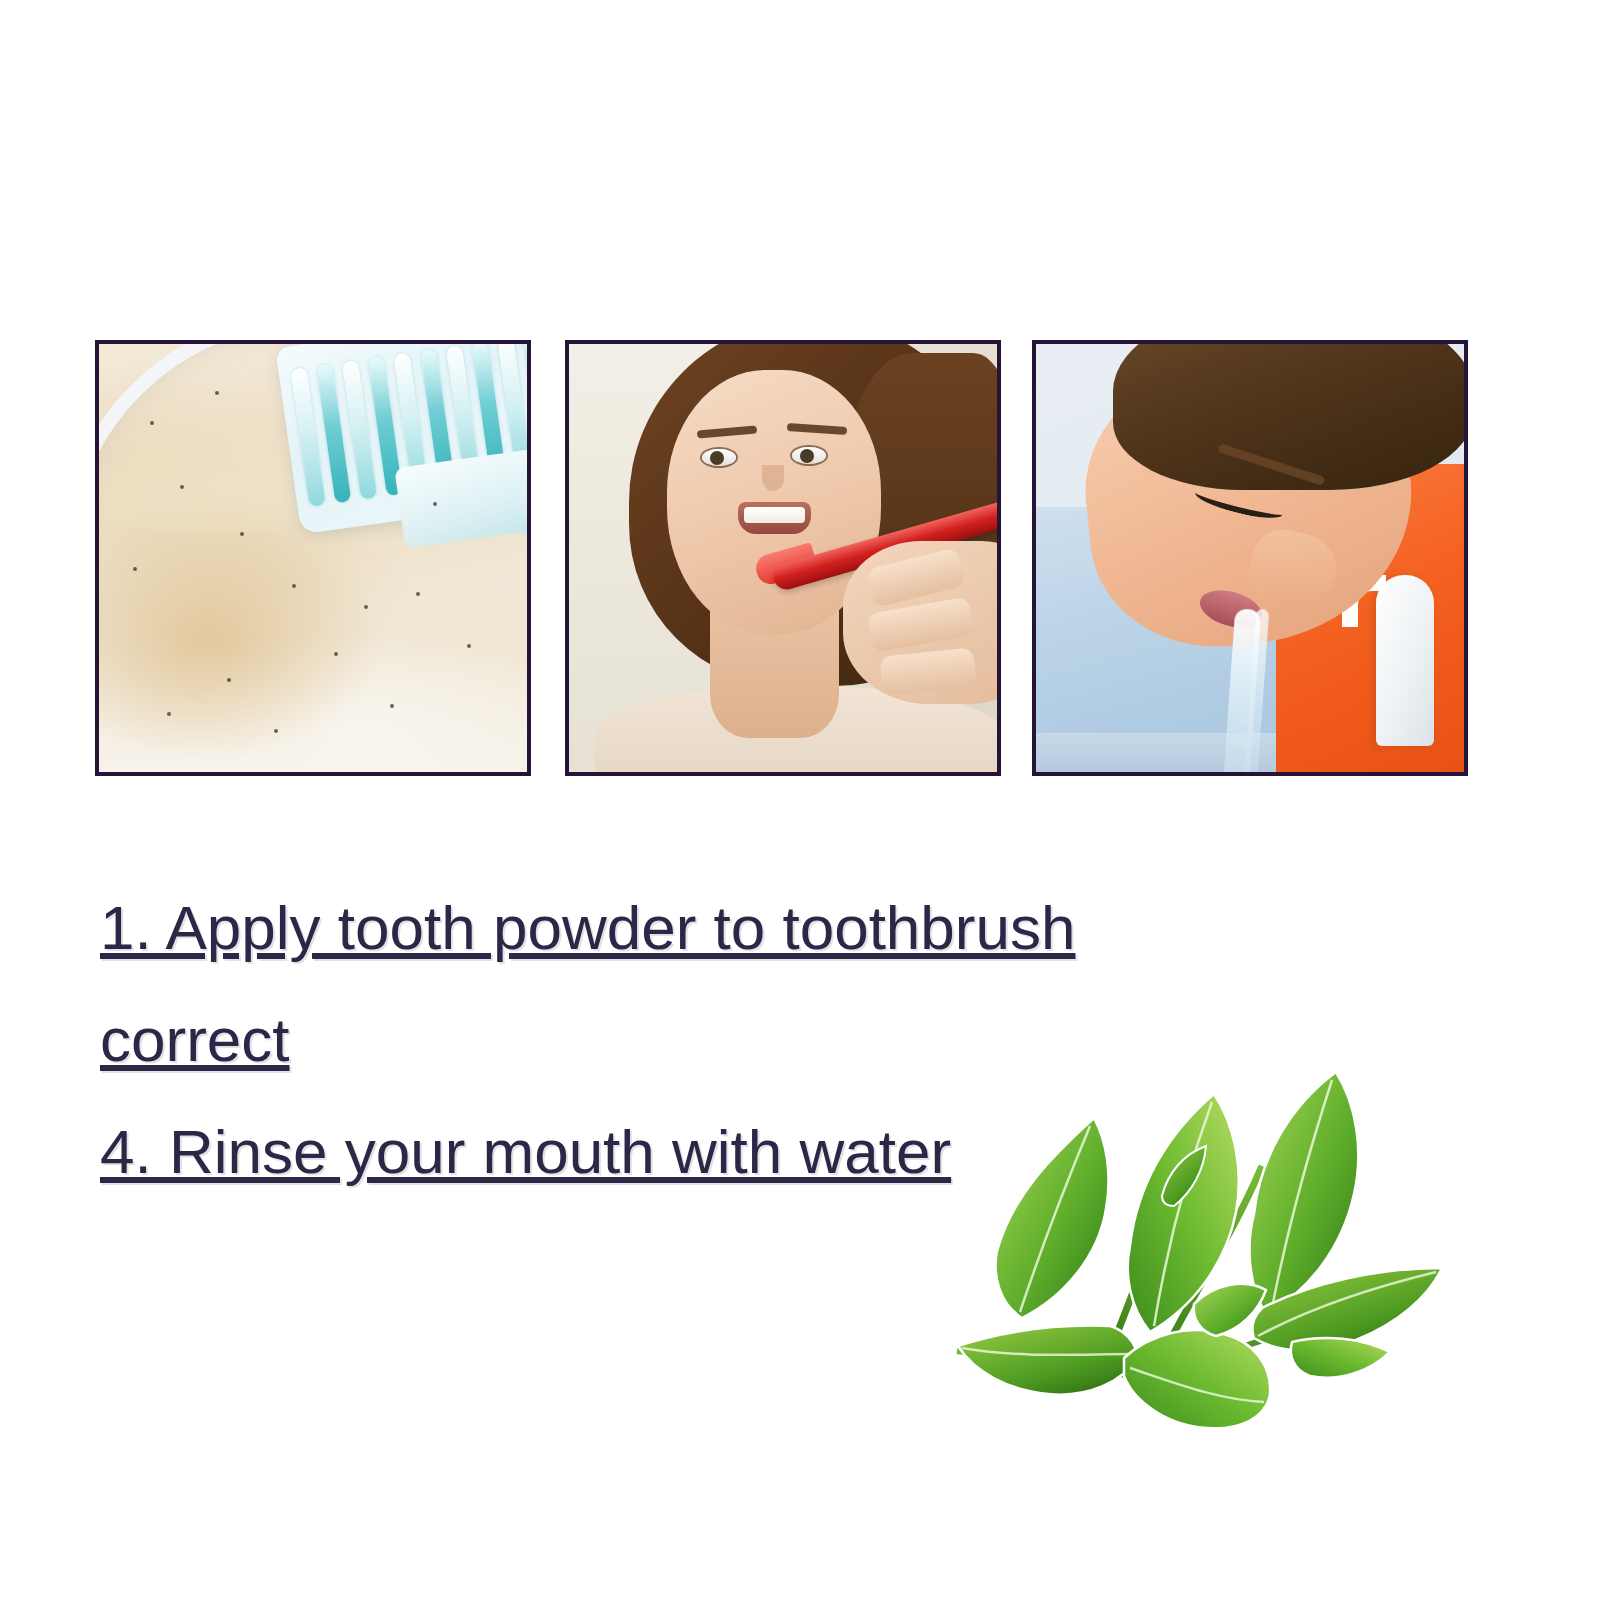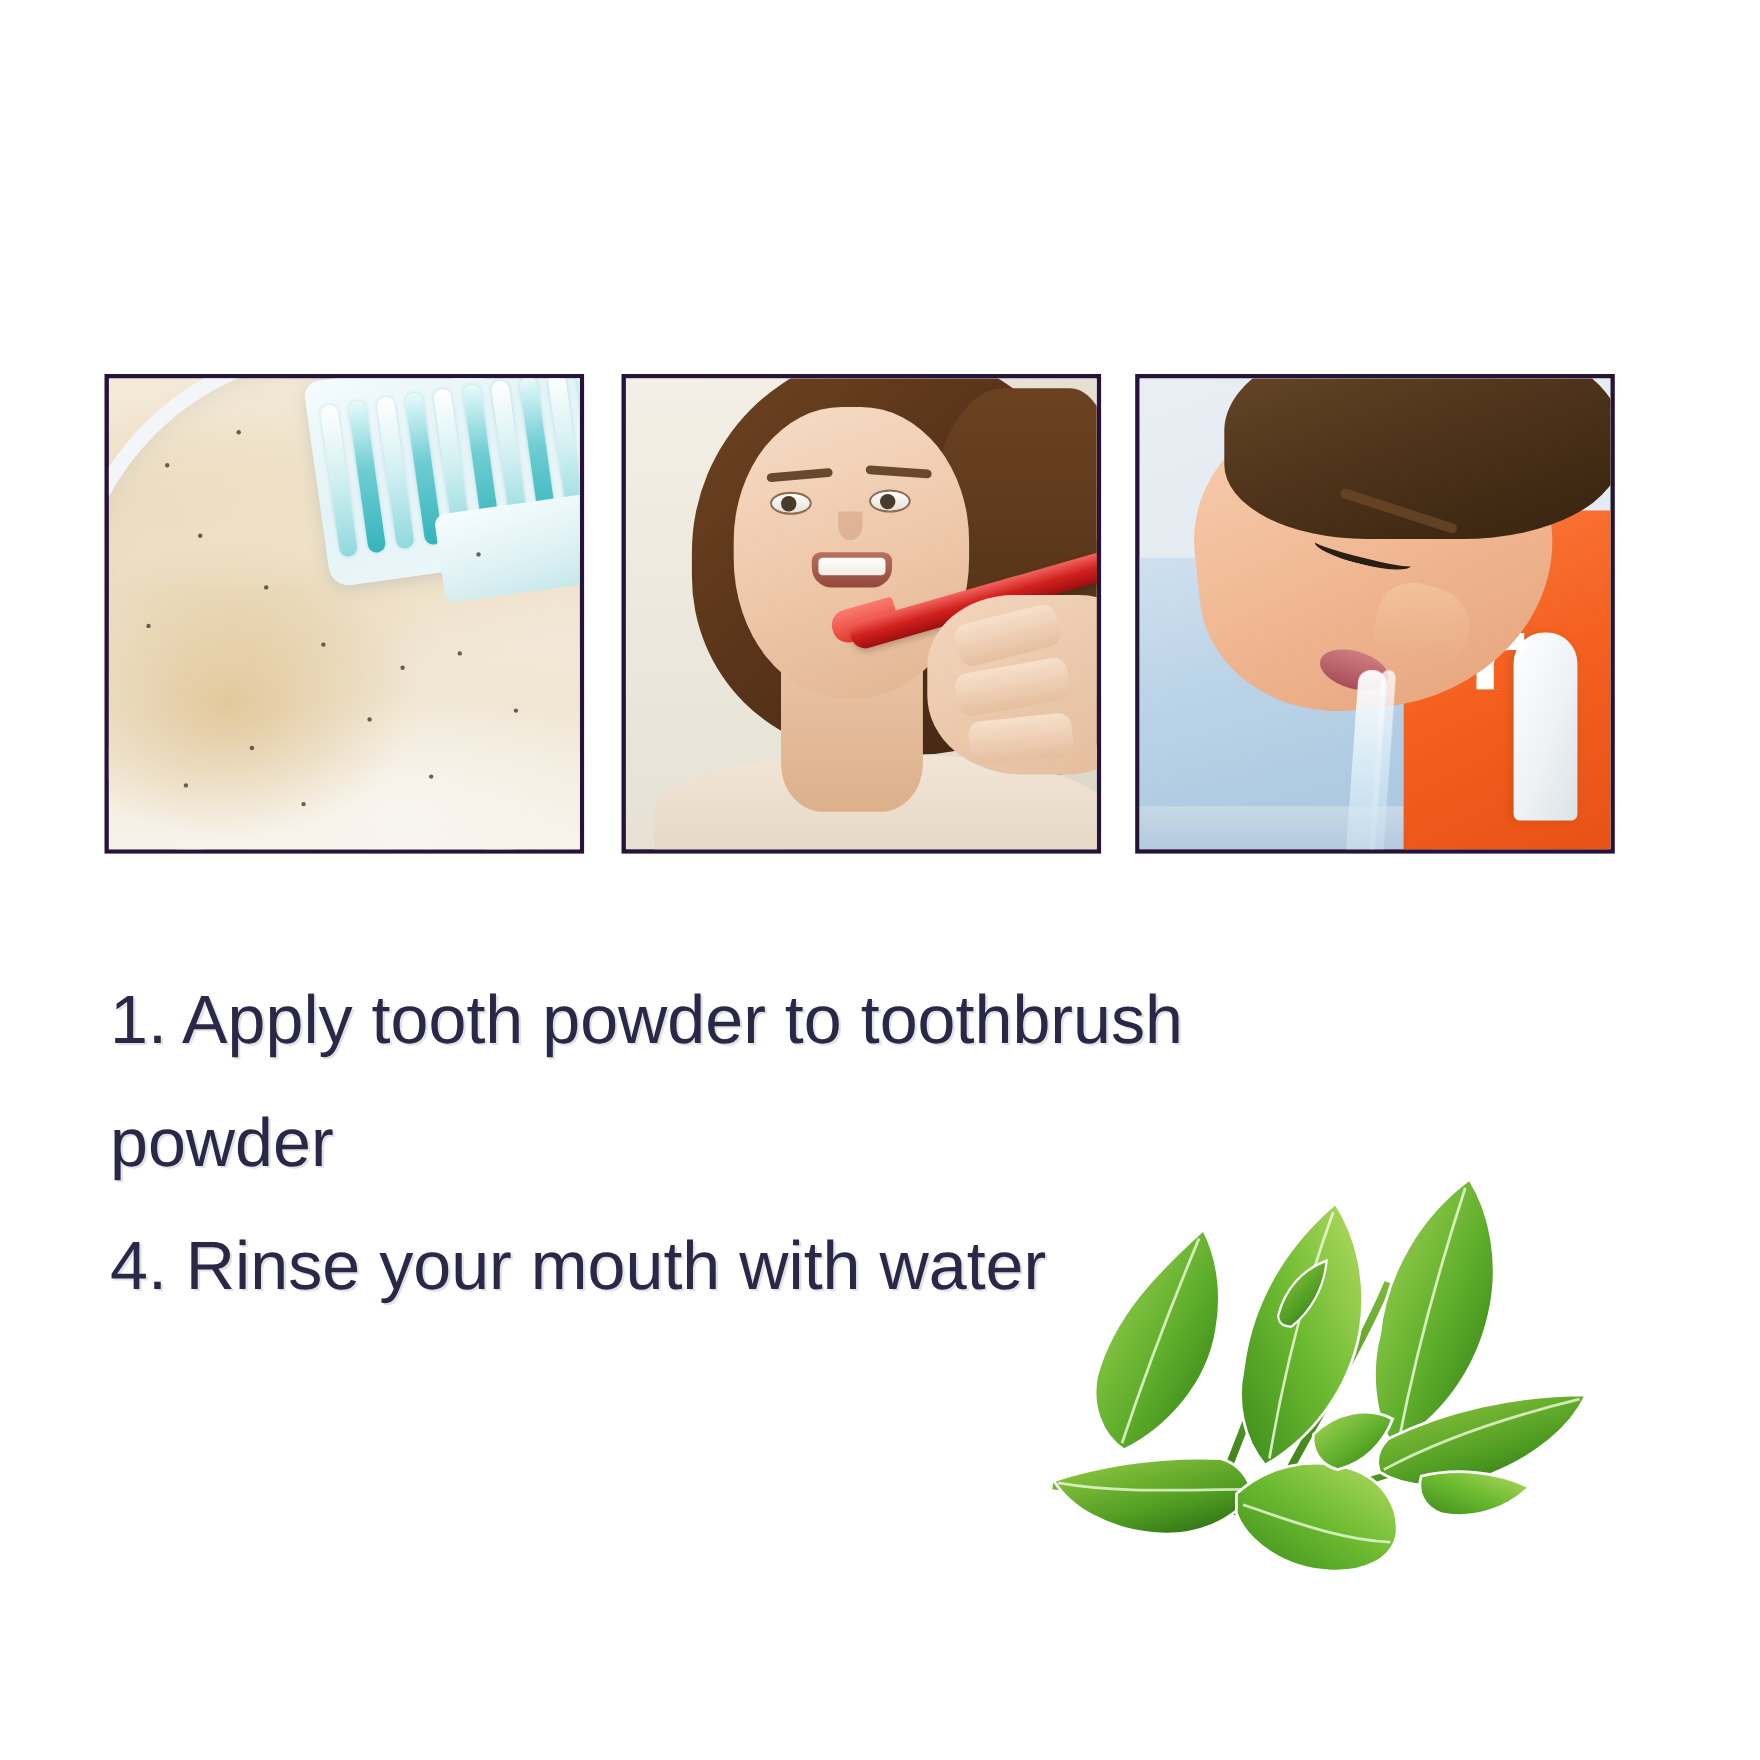--- a/index.html
+++ b/index.html
@@ -330,20 +330,21 @@
   .step-line {
     color: #2b2746;
     font-family: "Liberation Sans", sans-serif;
     font-weight: normal;
     font-size: 62px;
     line-height: 112px;
     white-space: nowrap;
     text-shadow: 2px 2px 0 rgba(190,190,200,0.45);
     position: relative;
     z-index: 3;
+    text-decoration: underline;
   }
 
   
   #mint {
     position: absolute;
     left: 862px;
     top: 1046px;
     width: 600px;
     height: 385px;
     z-index: 6;
@@ -443,21 +444,21 @@
         <div class="p3-nose"></div>
         <div class="p3-lips"></div>
         <div class="p3-water"></div>
         <div class="p3-water thin"></div>
       </div>
     </div>
   </div>
 
   <div id="steps">
     <div class="step-line">1. Apply tooth powder to toothbrush</div>
-    <div class="step-line">powder</div>
+    <div class="step-line">correct</div>
     <div class="step-line">4. Rinse your mouth with water</div>
   </div>
 
   <div id="mint">
     <svg viewBox="0 0 600 385" xmlns="http://www.w3.org/2000/svg">
       <defs>
         <linearGradient id="lfA" x1="0" y1="0" x2="1" y2="1">
           <stop offset="0%" stop-color="#a8d65a"></stop>
           <stop offset="55%" stop-color="#5fae2b"></stop>
           <stop offset="100%" stop-color="#2f7a16"></stop>

